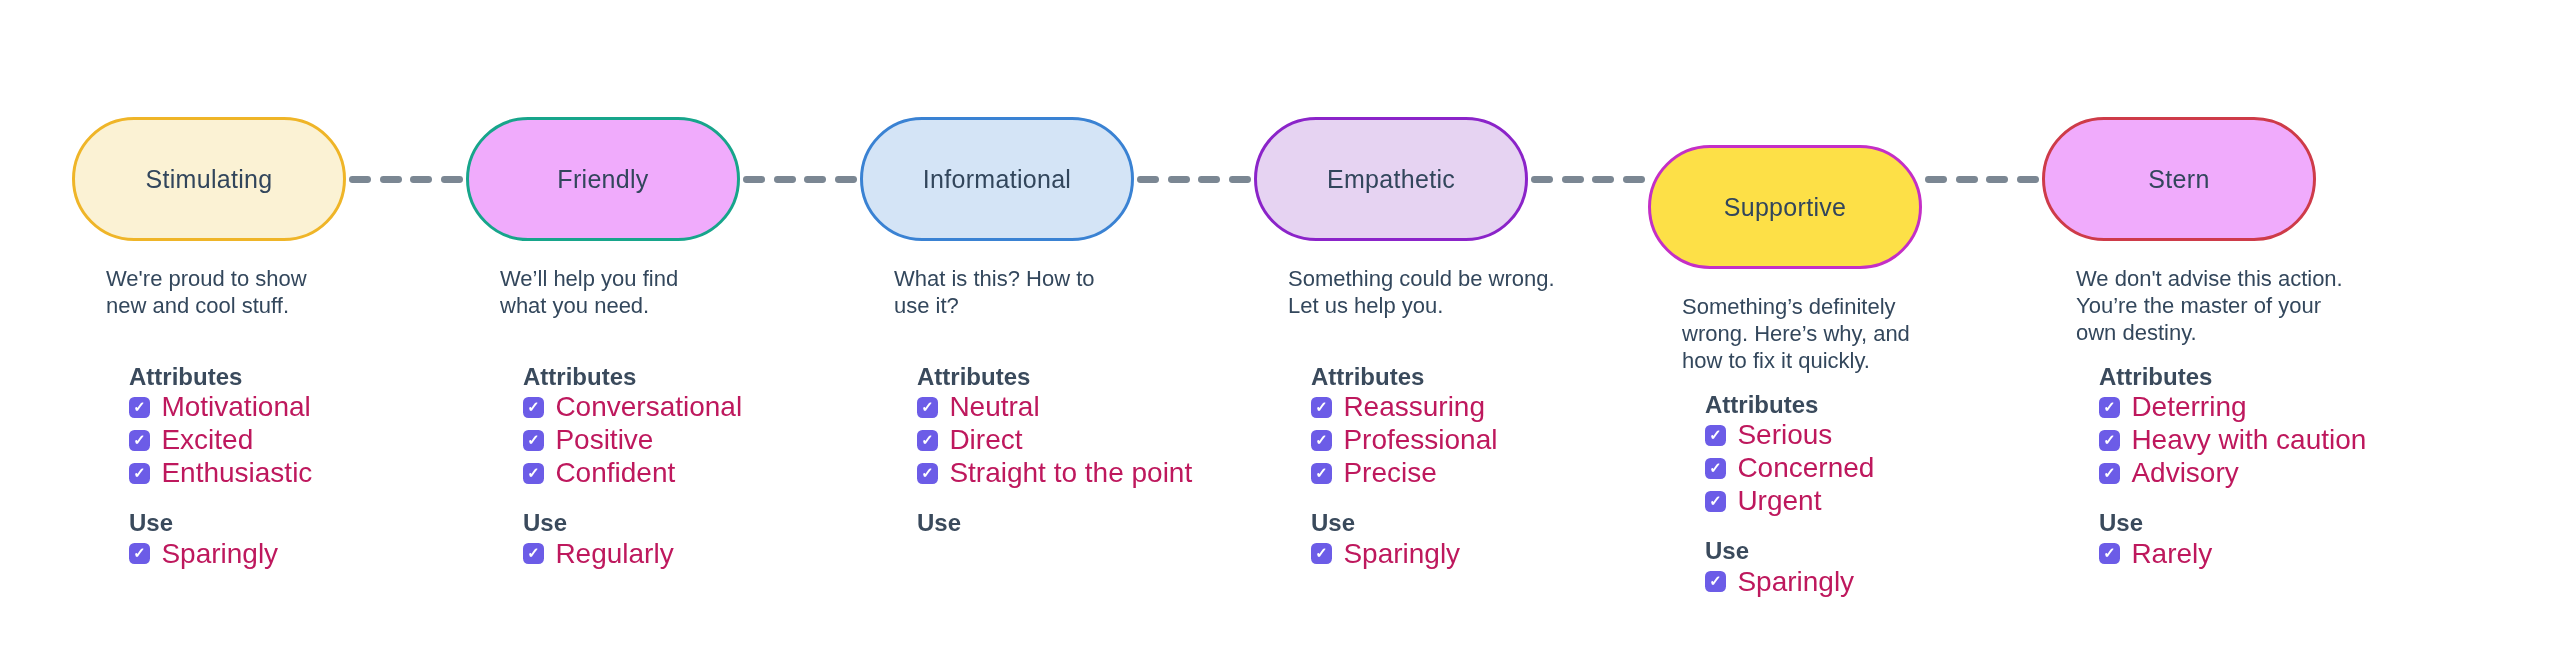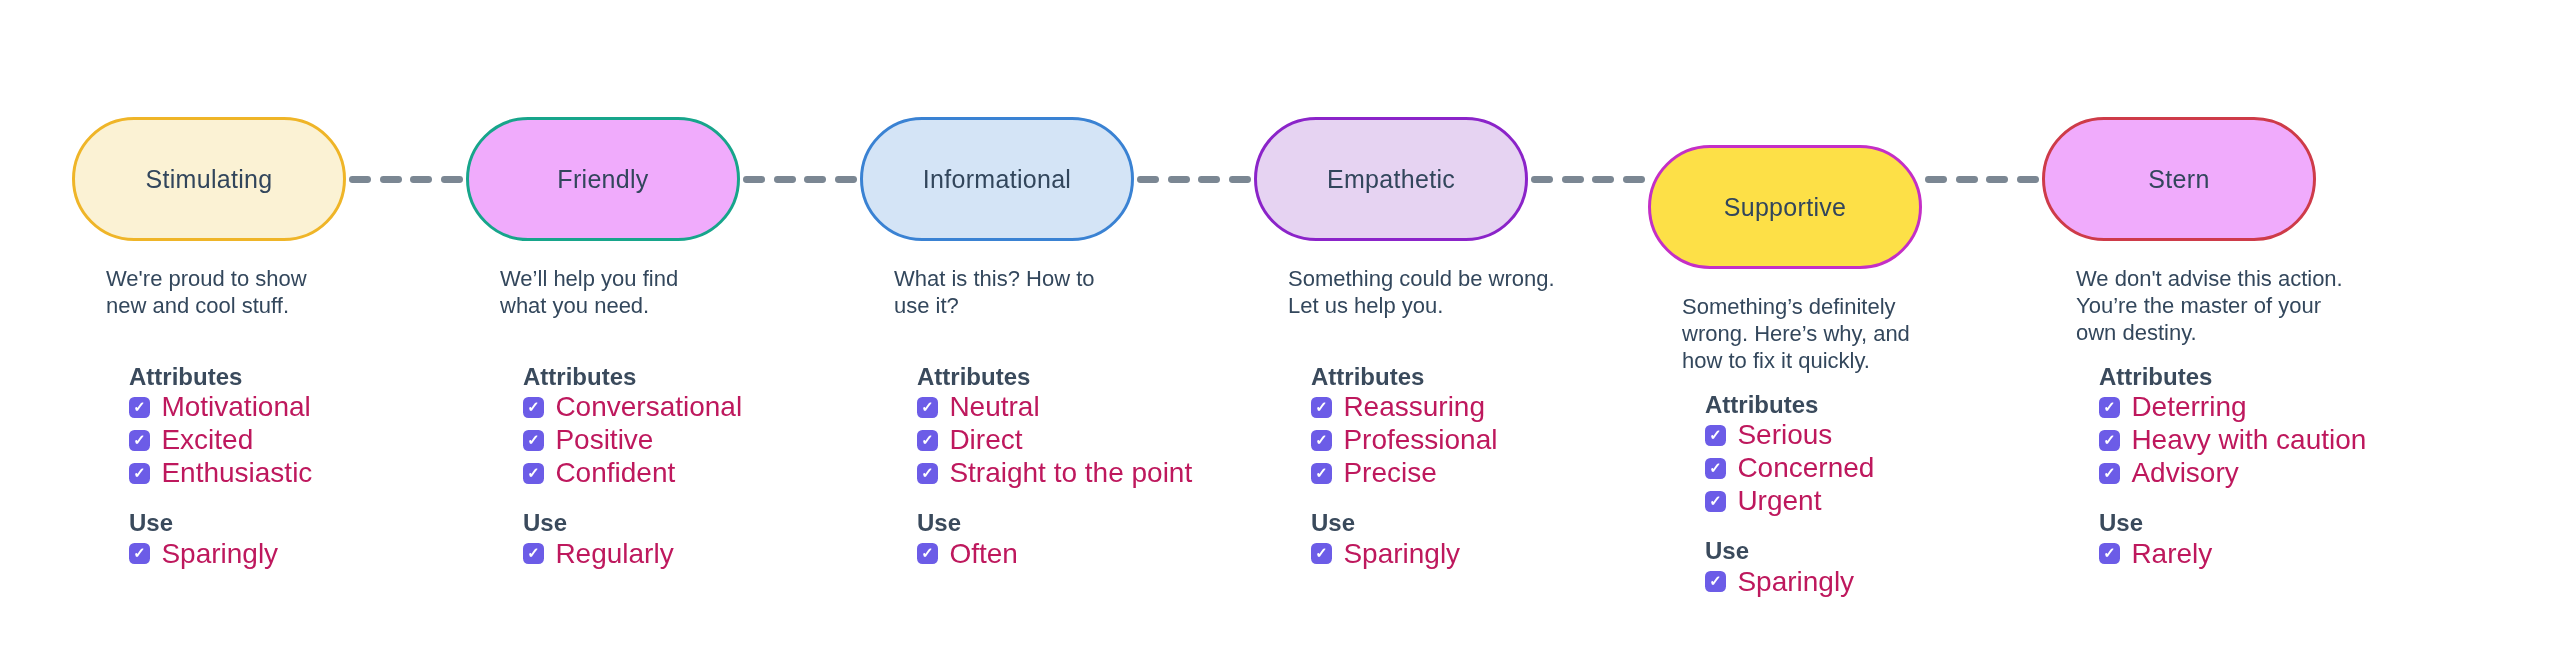--- a/index.html
+++ b/index.html
@@ -139,24 +139,20 @@
         <span class="cb"></span>
         <span class="lbl">Direct</span>
       </div>
       <div class="row">
         <span class="cb"></span>
         <span class="lbl">Straight to the point</span>
       </div>
     </div>
     <div class="use">
       <h4>Use</h4>
-      <div class="row">
-        <span class="cb"></span>
-        <span class="lbl">Often</span>
-      </div>
     </div>
   </section>
 
   <section class="col">
     <div class="pill" style="background-color: rgb(230, 211, 242); border-color: rgb(139, 36, 201);">
       <span>Empathetic</span>
     </div>
     <div class="connector">
       <i class="dash"></i>
         <i class="dash"></i>

